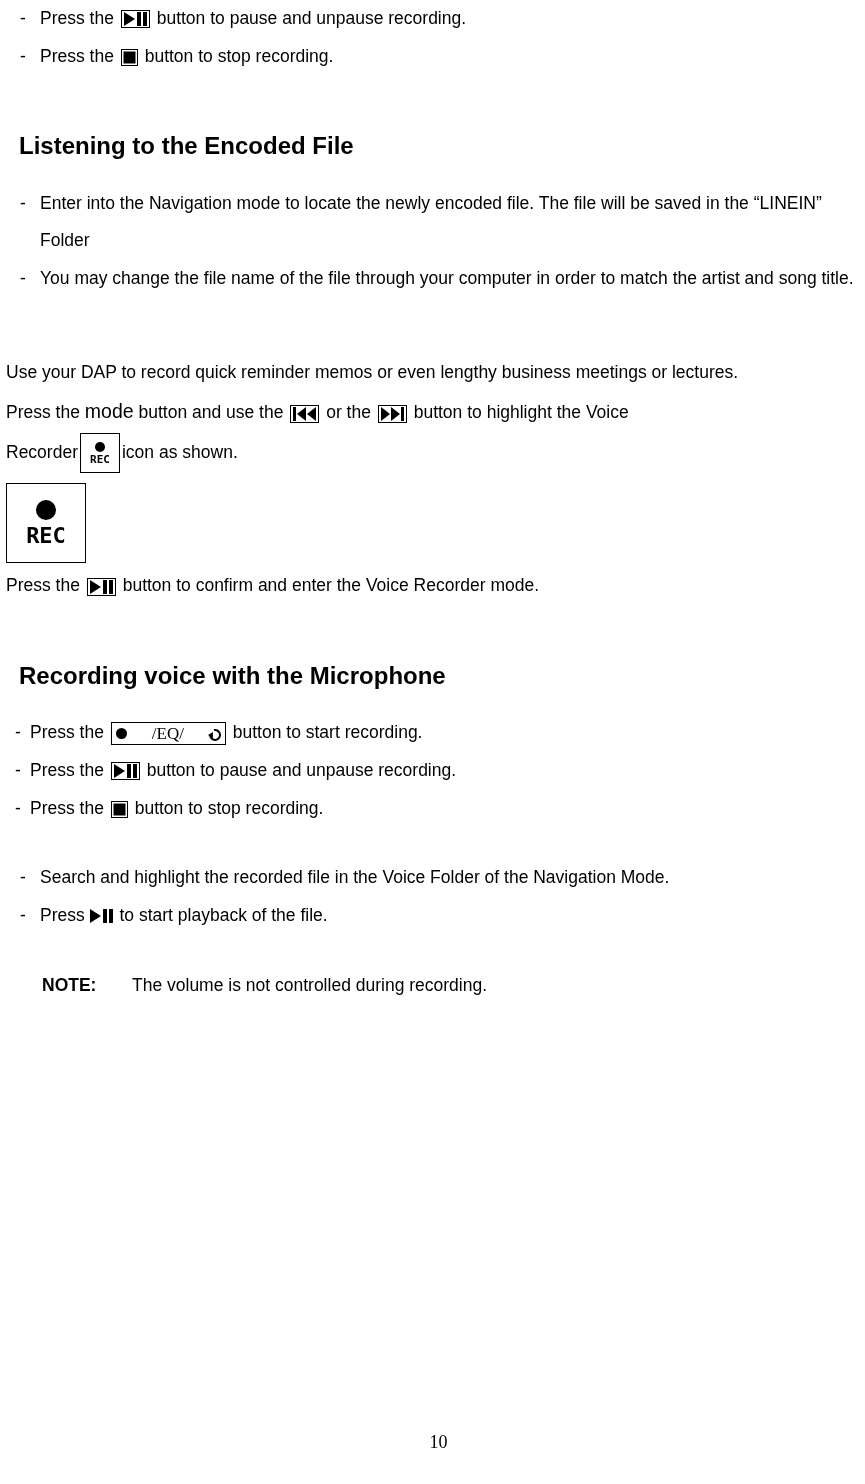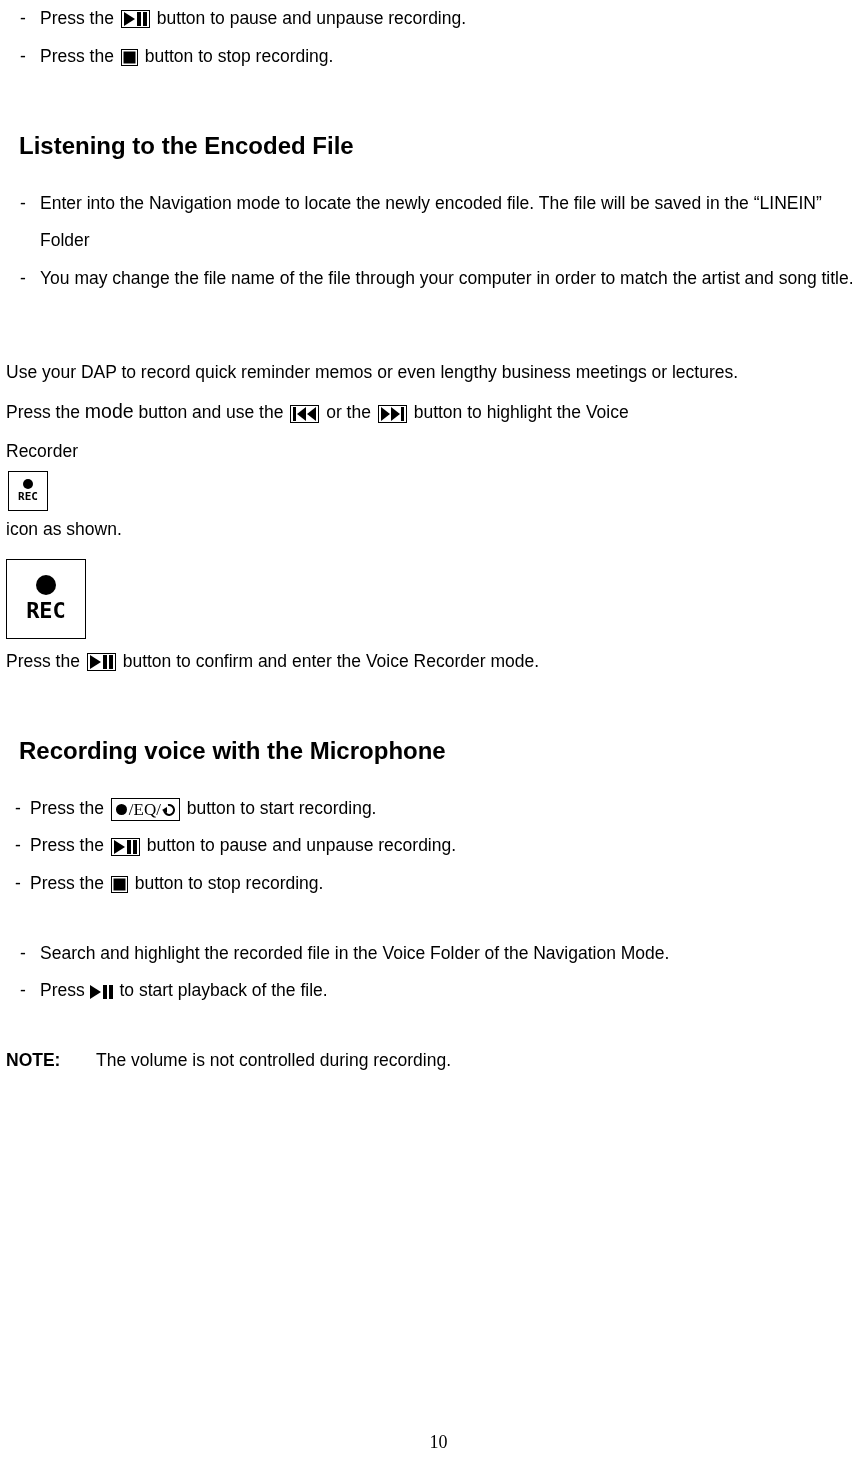--- a/index.html
+++ b/index.html
@@ -79,34 +79,35 @@
     .eq-box {
       border: 1.4px solid #000;
       padding: 2px 4px 2px 4px;
       display: inline-flex;
       align-items: center;
       vertical-align: middle;
       line-height: 1;
       font-size: 17px;
       font-family: "Times New Roman", serif;
       margin: 0 2px;
+      gap: 23px;
     }
     .eq-box .dot {
       width: 11px; height:11px; background:#000; border-radius:50%; display:inline-block;
       margin-right: 2px;
     }
     h2.sec {
       font-size: 24px;
       font-weight: bold;
       margin: 13px;
       line-height: 2.15;
     }
     .gap-tall { height: 56px; }
     .gap-med { height: 32px; }
-    .note-row { display:flex; }
+    .note-row { display:flex;margin-left:36px; }
     .note-label { flex: 0 0 90px; font-weight:bold; }
     .note-body { flex:1; font-weight:normal; }
     .footer {
       position: absolute;
       bottom: 22px;
       width: 100%;
       text-align: center;
       font-family: "Times New Roman", serif;
       font-size: 18px;
     }
@@ -193,21 +194,21 @@
     <span>  button and use the  </span>
     <span class="icon-box"><svg class="sym" width="27" height="16" viewBox="-2 -1 27 16">
           <use href="#sym-prev"></use>
         </svg></span>
     <span>  or the  </span>
     <span class="icon-box"><svg class="sym" width="27" height="16" viewBox="-2 -1 27 16">
           <use href="#sym-next"></use>
         </svg></span>
     <span>  button to highlight the Voice</span>
   </div>
-  <div style="display:flex; flex-wrap:wrap;flex-direction:column;">
+  <div style="display:flex; align-items:center; flex-wrap:wrap;">
     <span>Recorder </span>
     <span class="rec-icon-small">
       <span class="dot"></span>
       <span class="rec-text-s">REC</span>
     </span>
     <span>  icon as shown.</span>
   </div>
 
   <div class="rec-icon-large">
     <span class="dot"></span>

